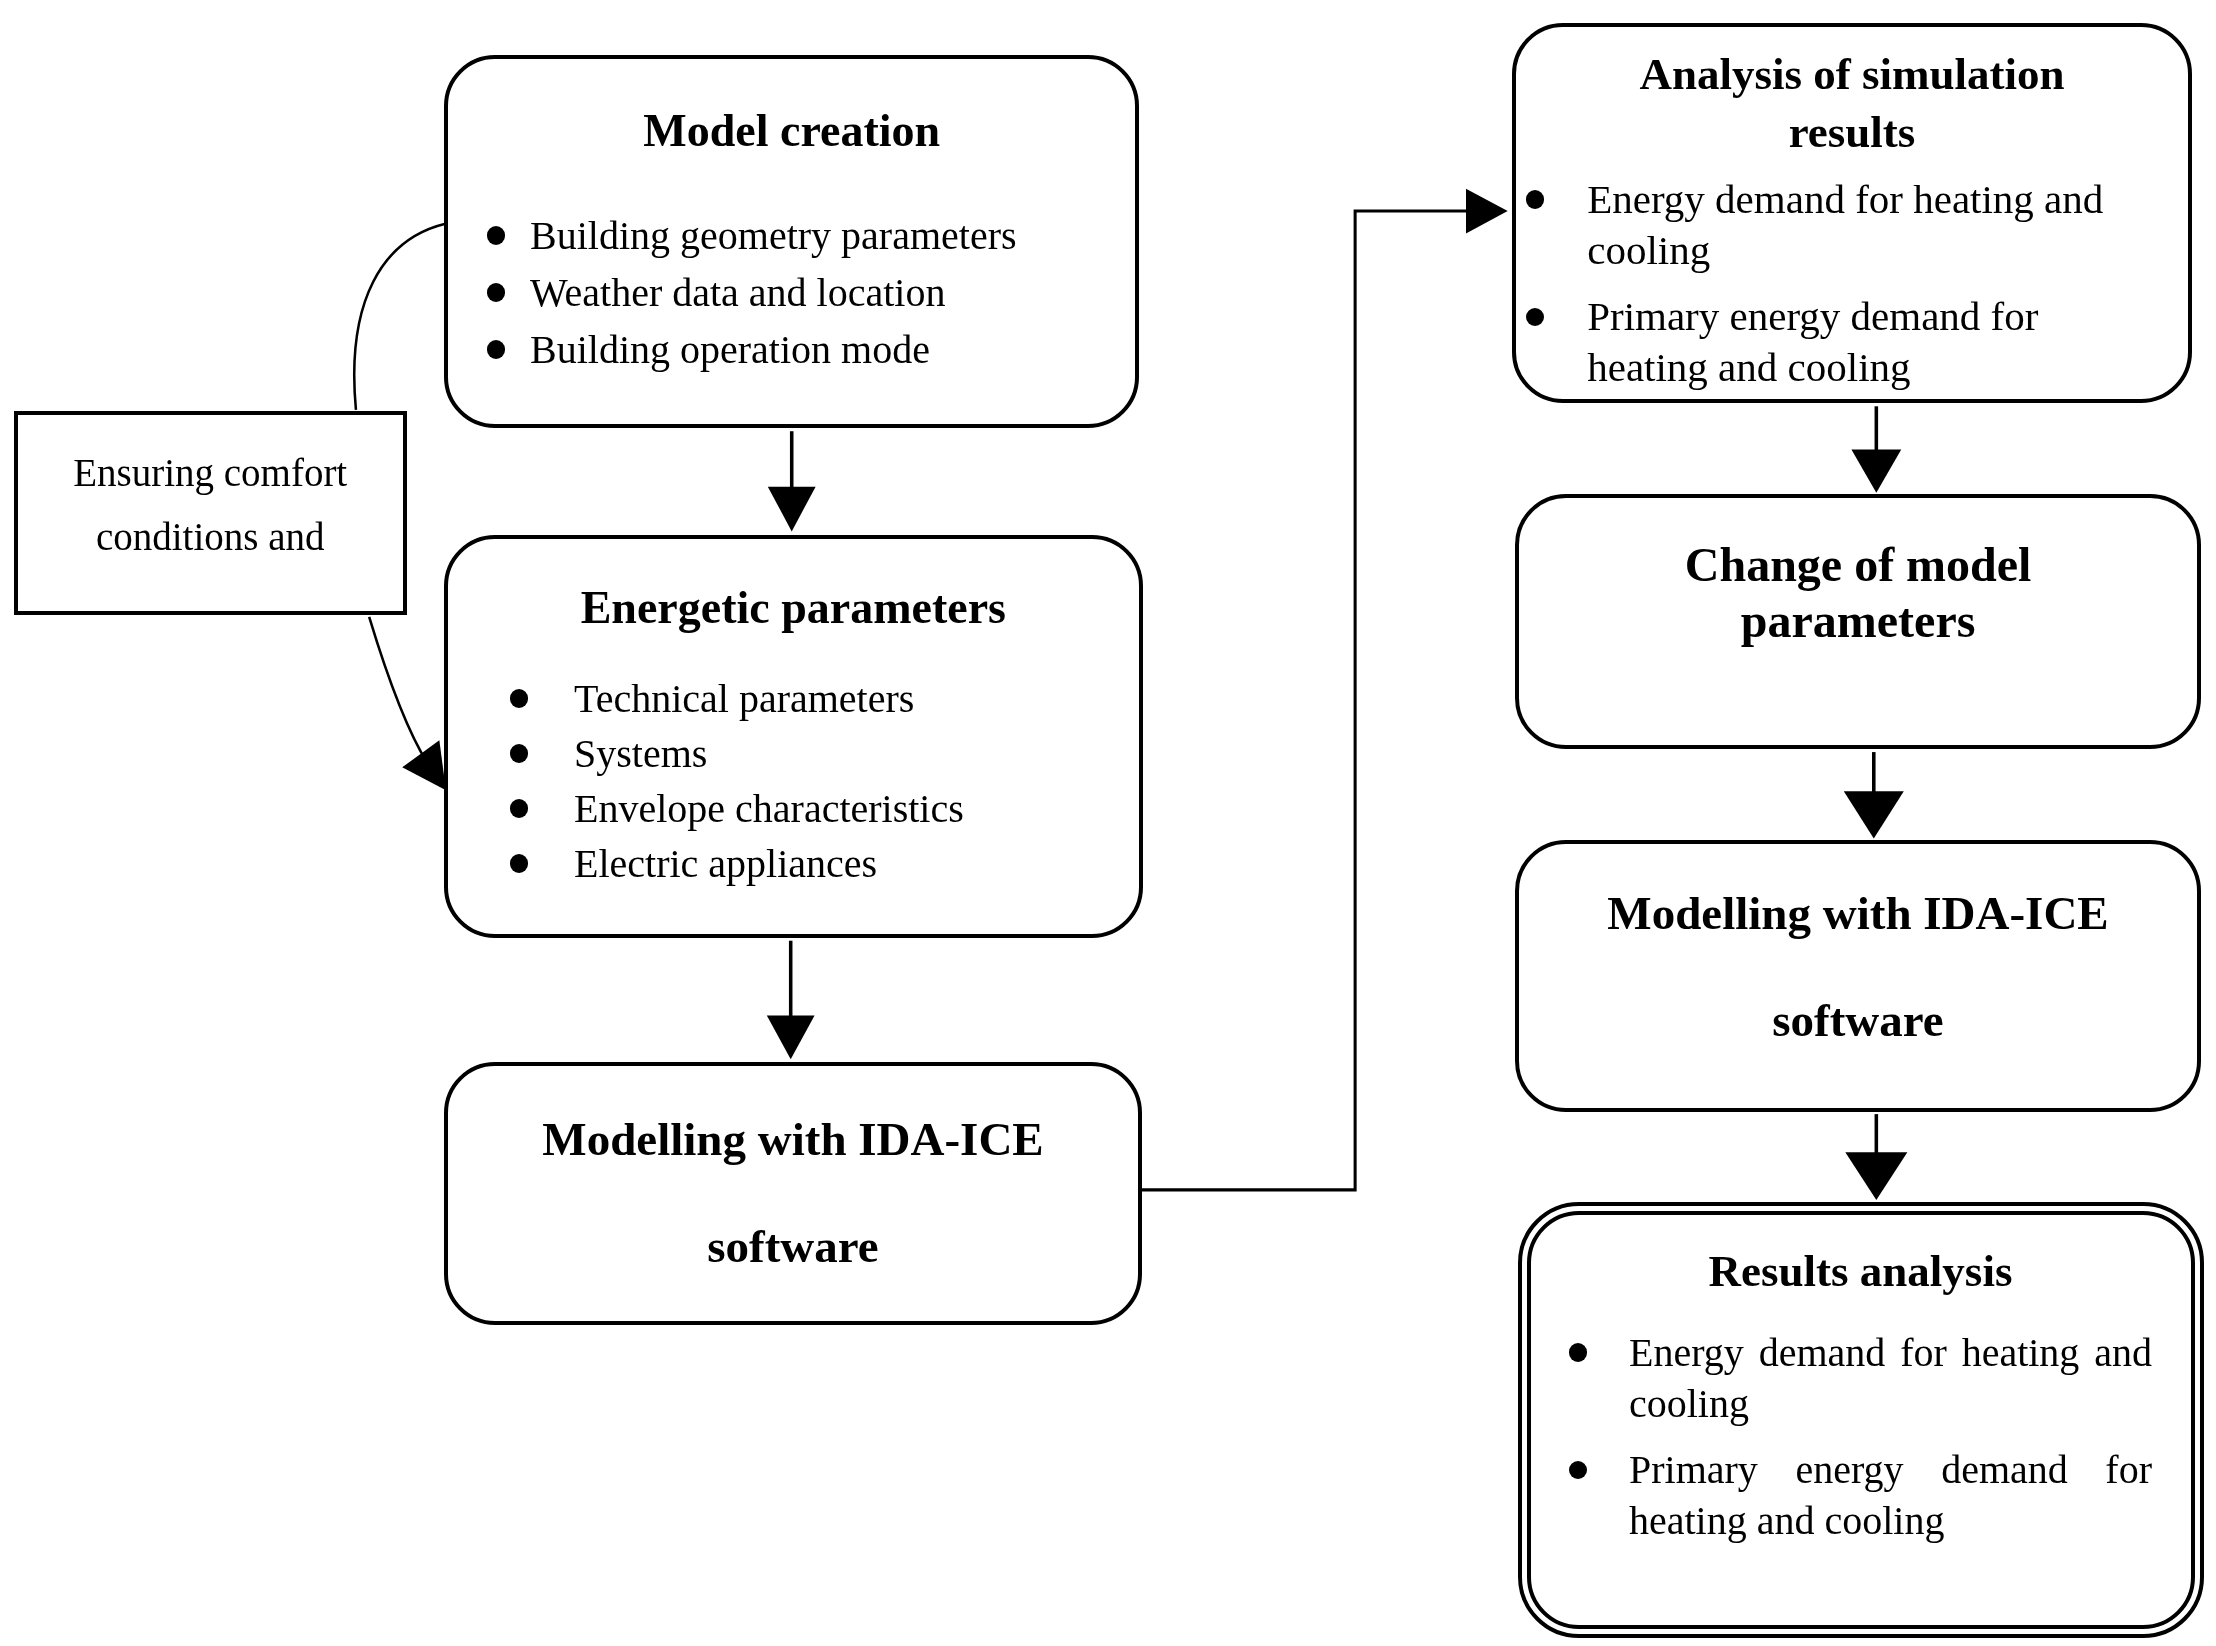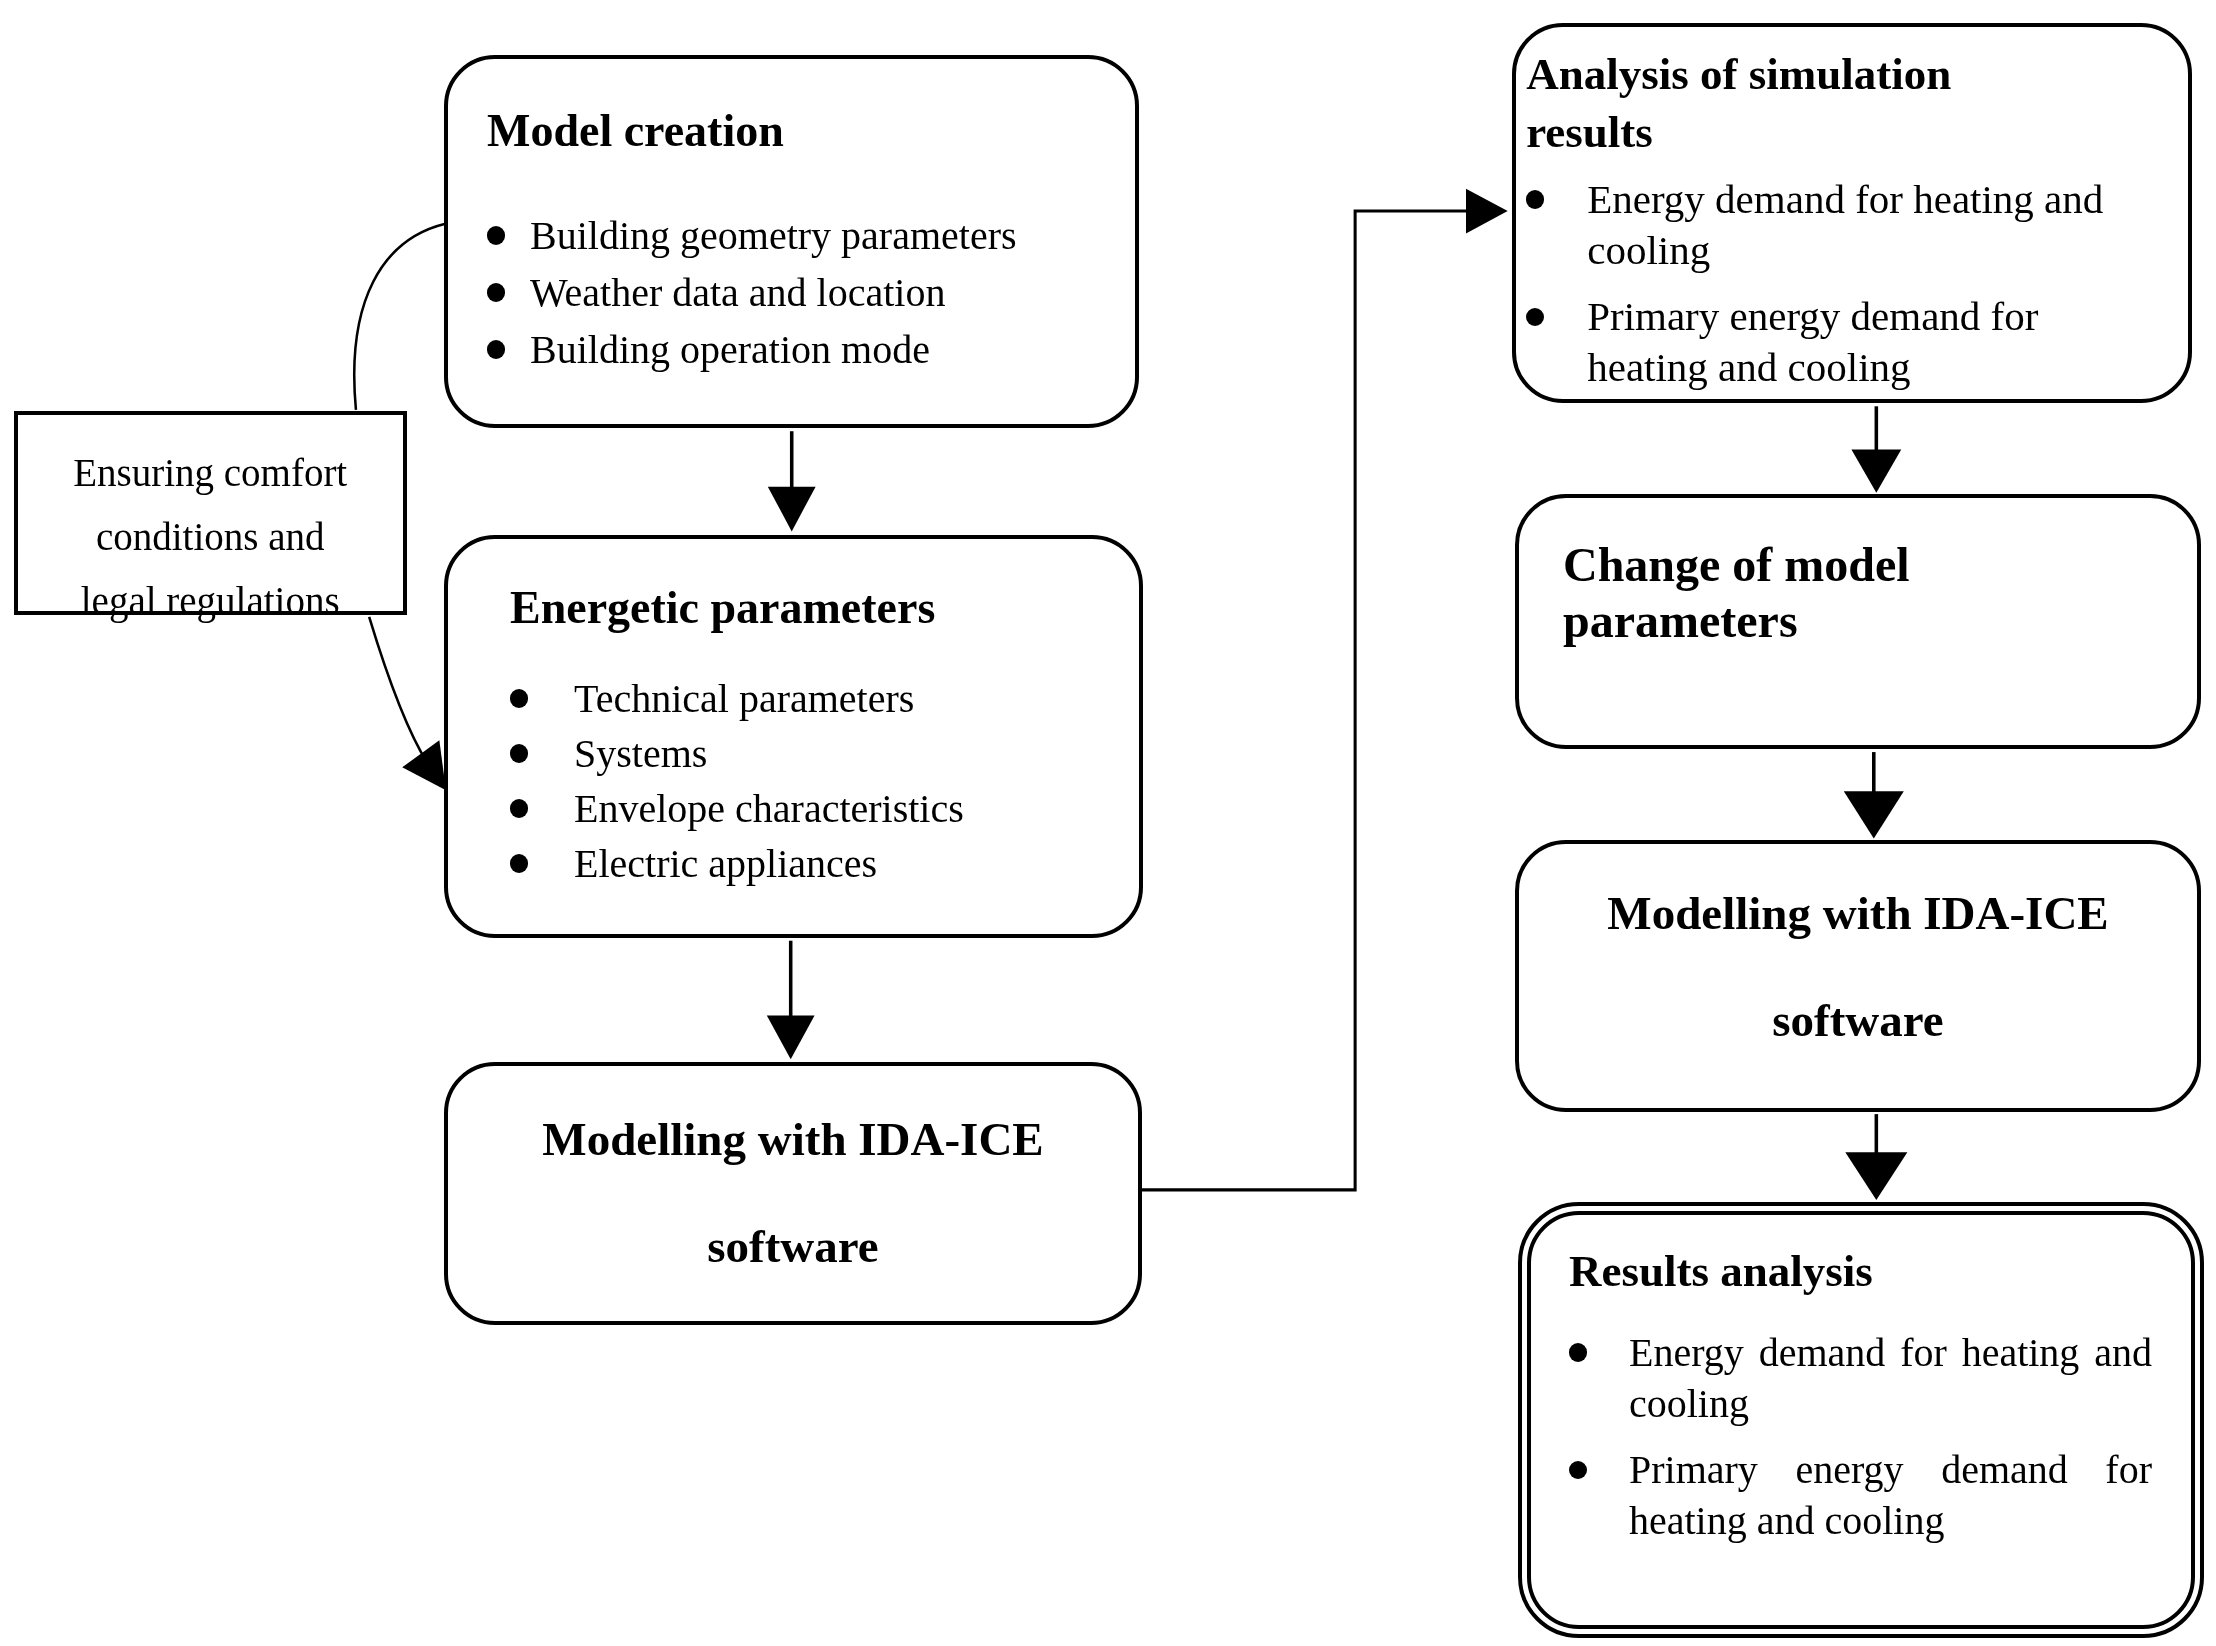--- a/index.html
+++ b/index.html
@@ -24,21 +24,21 @@
     background: #ffffff;
     box-sizing: border-box;
   }
   .node.sharp { border-radius: 0; border-width: 4.1px; }
   .node.dbl {
     border: 13.7px double #000;
     border-radius: 61px;
   }
   .node-title {
     font-weight: bold;
-    text-align: left;
+    text-align: center;
     line-height: 56px;
   }
   ul.bullets {
     list-style: none;
     margin: 0;
     padding: 0;
   }
   ul.bullets li {
     position: relative;
   }
@@ -119,21 +119,20 @@
     <ul class="bullets list-left" style="margin-top:51px;">
       <li>Building geometry parameters</li>
       <li>Weather data and location</li>
       <li>Building operation mode</li>
     </ul>
   </div>
 
   <div class="node sharp center-lines" style="left:13.7px; top:411px; width:393px; height:204px; padding-top:26.4px; font-size:39px; line-height:64px;">
     <div>Ensuring comfort</div>
     <div>conditions and</div>
-    <div>legal regulations</div>
   </div>
 
   <div class="node" style="left:444px; top:535px; width:699px; height:403px; padding:43px 20.3px 0 62px;">
     <div class="node-title" style="font-size:46px; line-height:51px; margin-right:42px;">Energetic parameters</div>
     <ul class="bullets list-left list-energetic" style="margin-top:38px;">
       <li style="padding-left:64px;">Technical parameters</li>
       <li style="padding-left:64px;">Systems</li>
       <li style="padding-left:64px;">Envelope characteristics</li>
       <li style="padding-left:64px;">Electric appliances</li>
     </ul>

